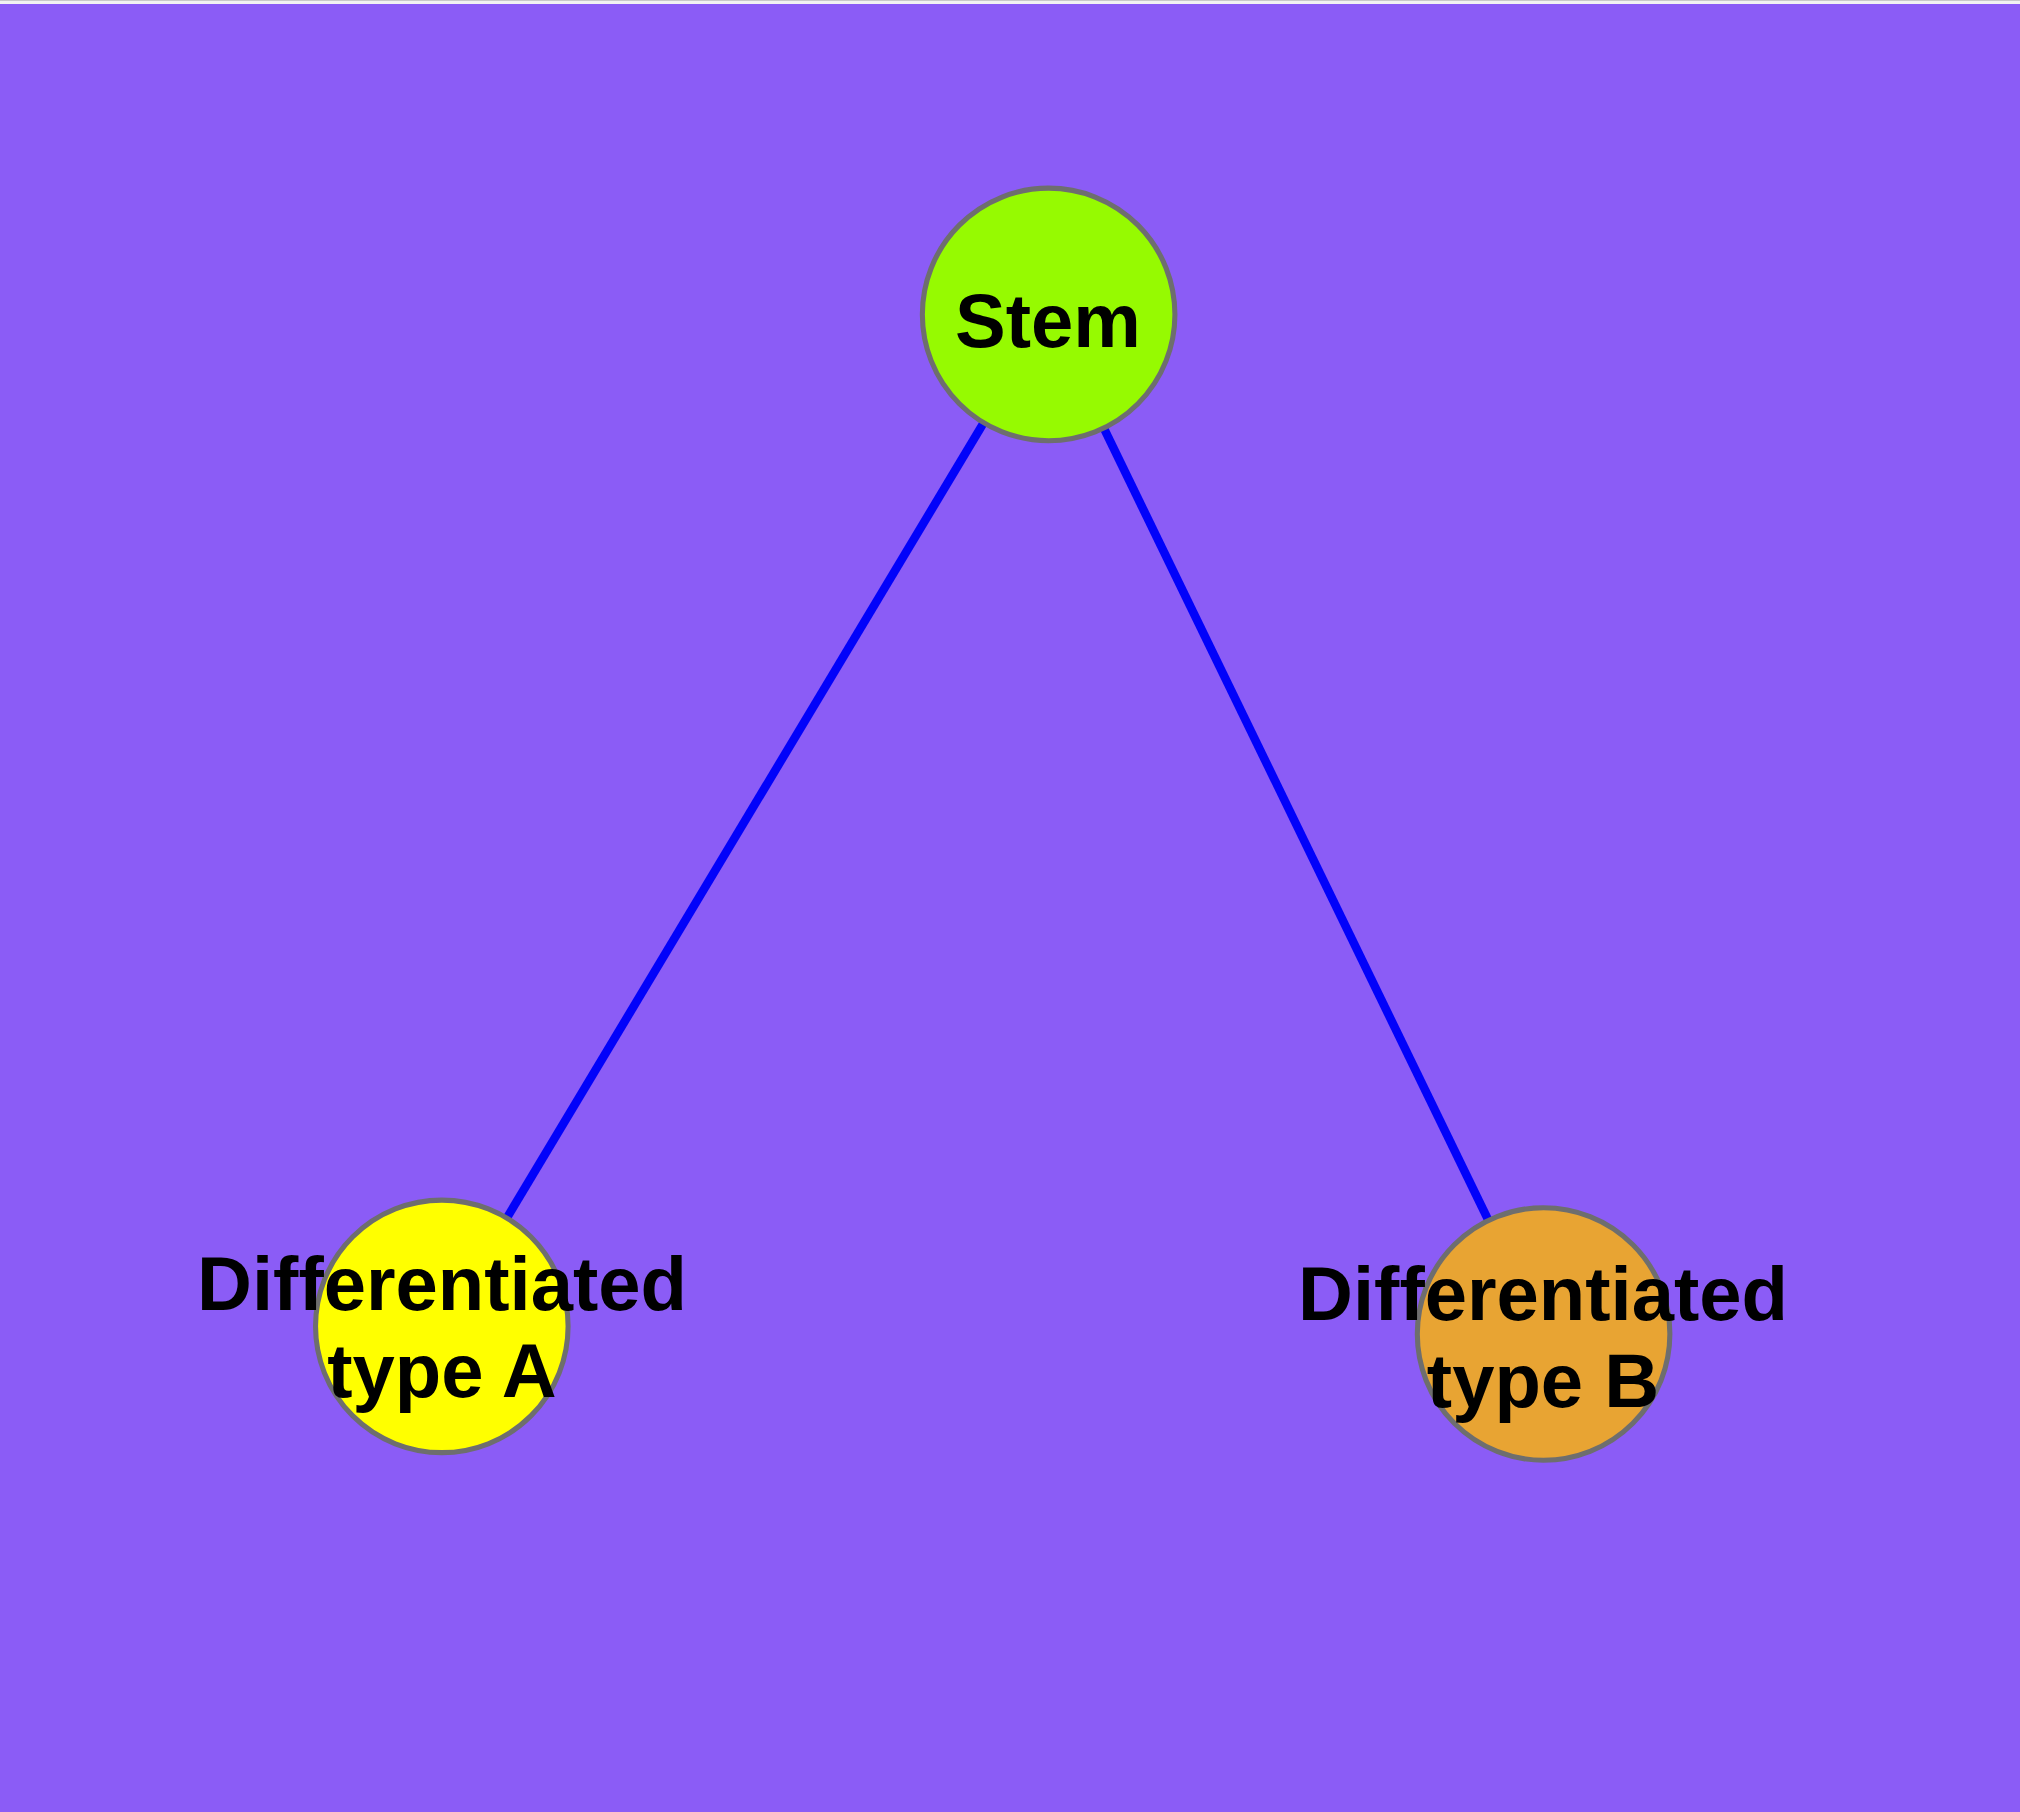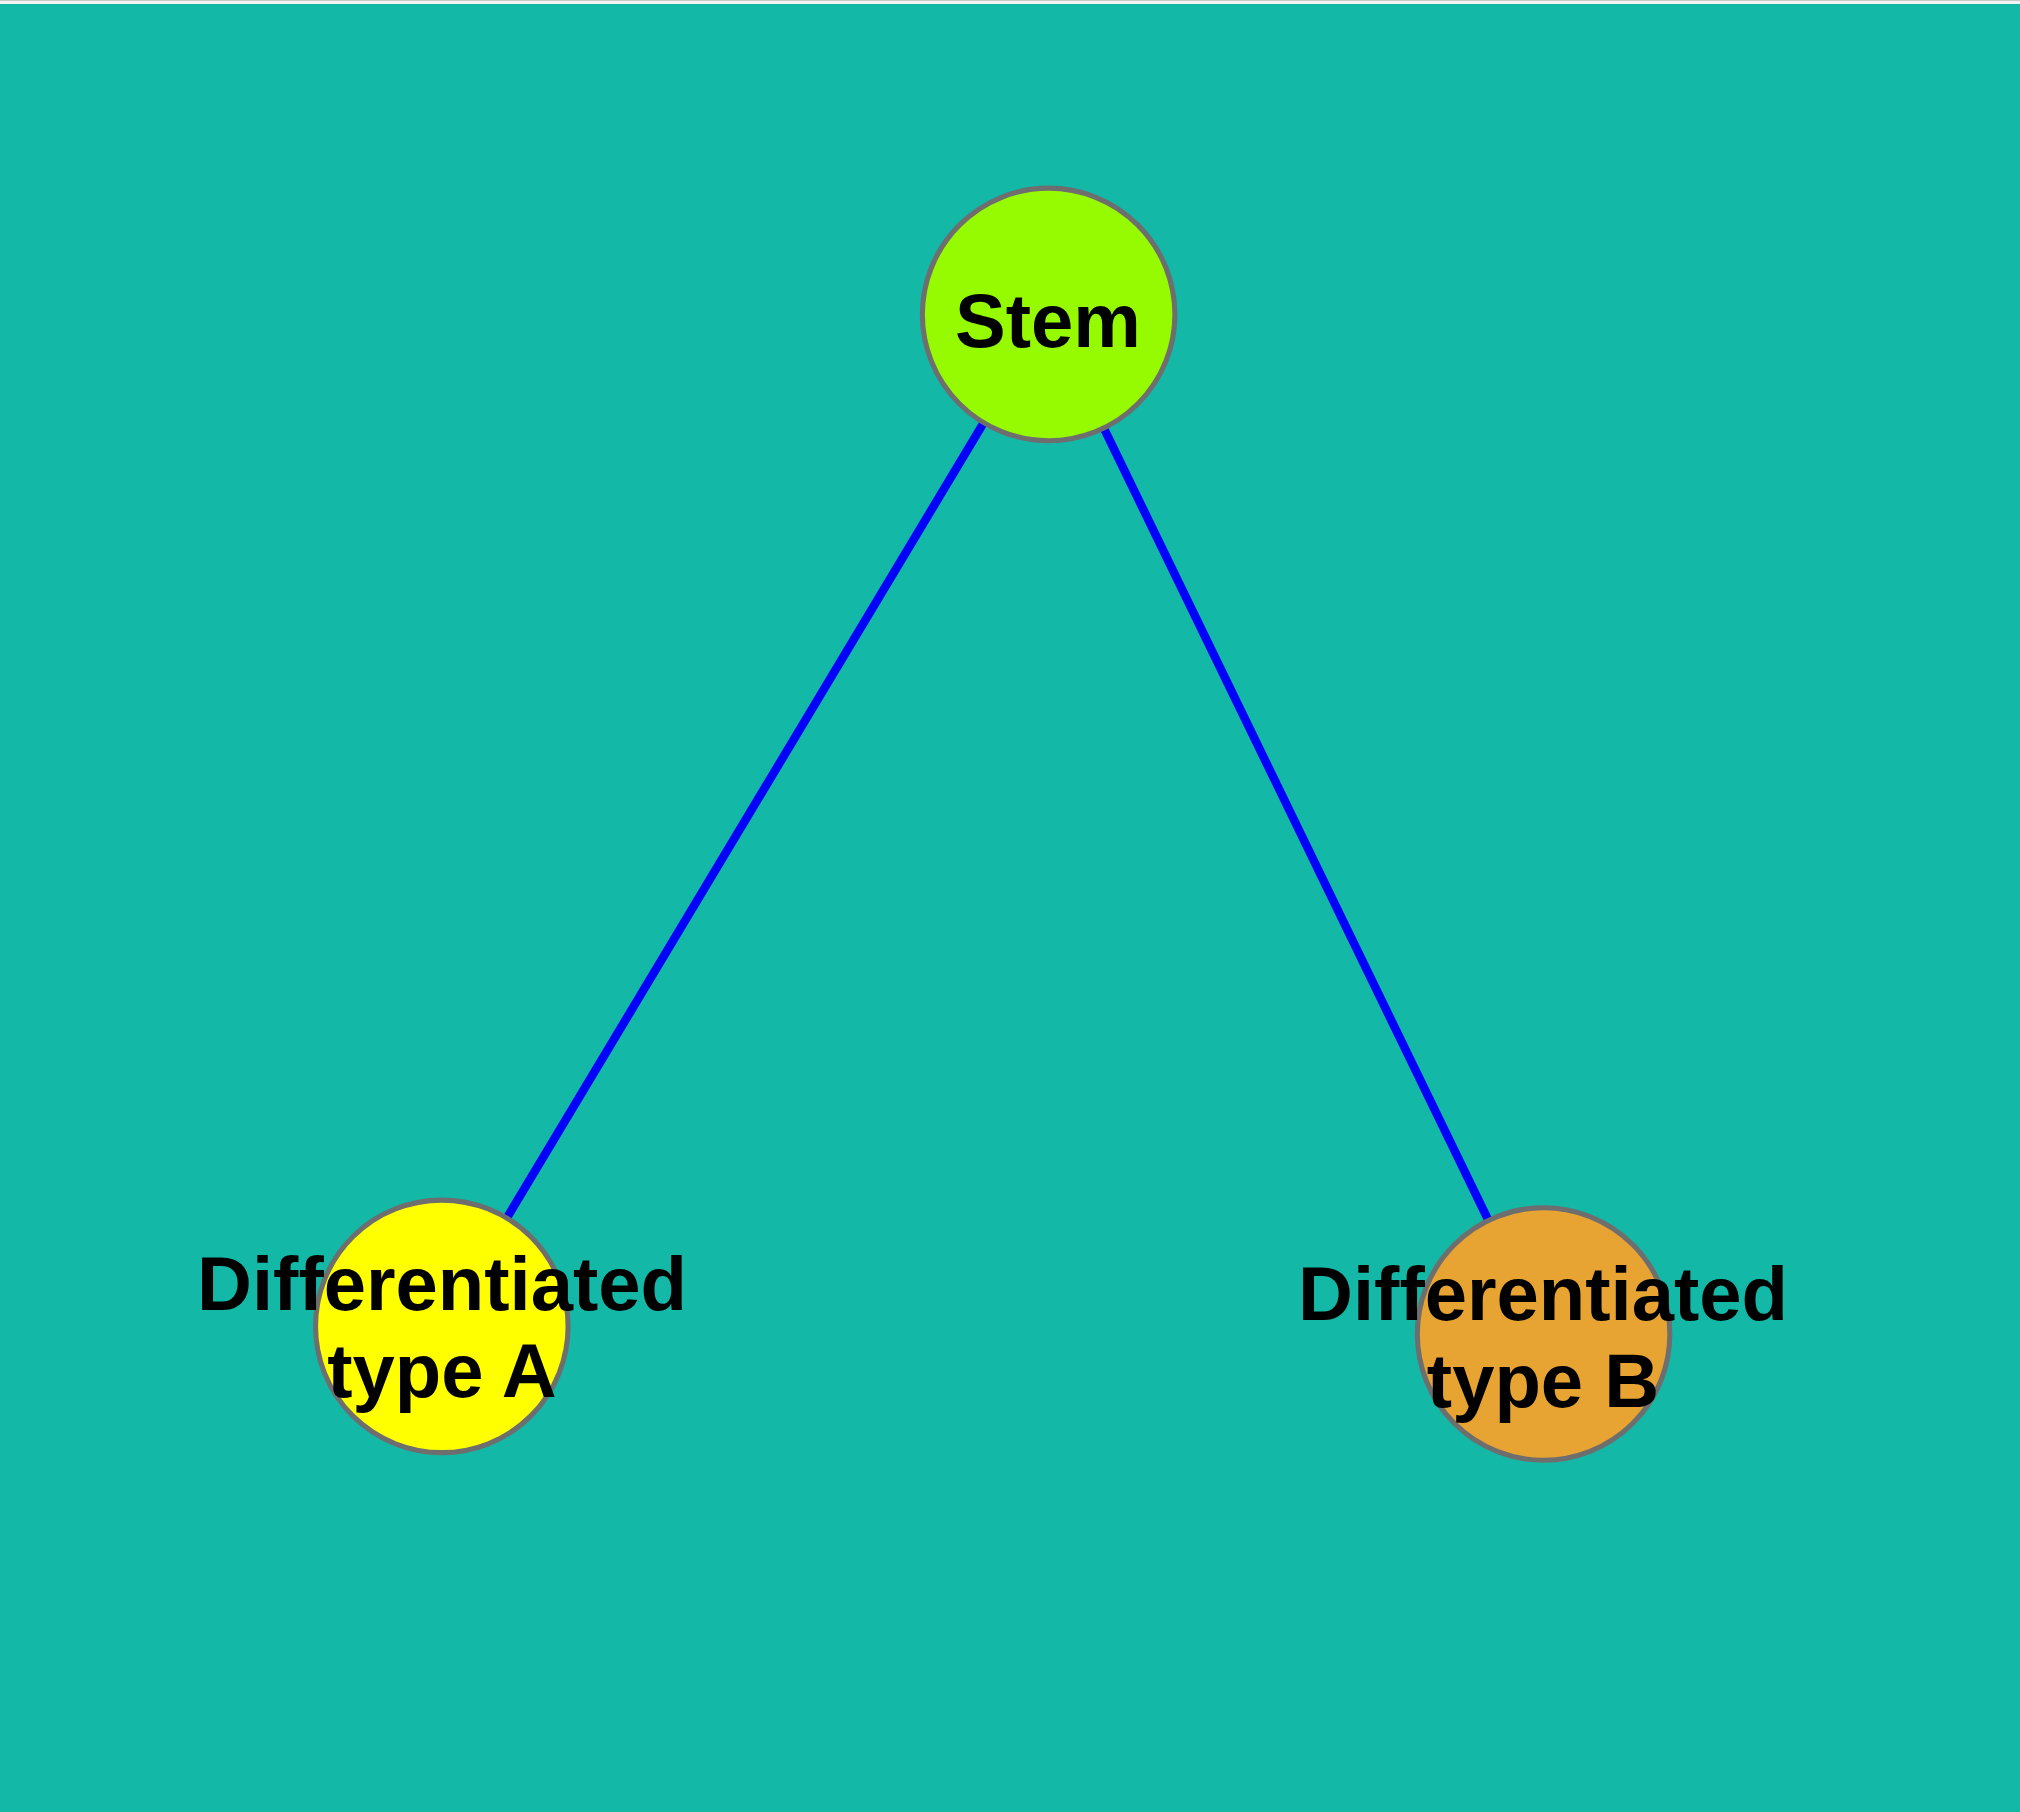--- a/index.html
+++ b/index.html
@@ -9,21 +9,21 @@
   body {
     width: 2021px;
     height: 1812px;
     font-family: "Liberation Sans", sans-serif;
     overflow: hidden;
   }
   .canvas {
     position: relative;
     width: 2021px;
     height: 1812px;
-    background: #14b8a6;
+    background: #8b5cf6;
   }
   .top-strip {
     position: absolute;
     top: 0;
     left: 0;
     width: 100%;
     height: 4.2px;
     background: #F2F2F2;
     border-top: 0.8px solid #C9C9C9;
     box-sizing: border-box;

